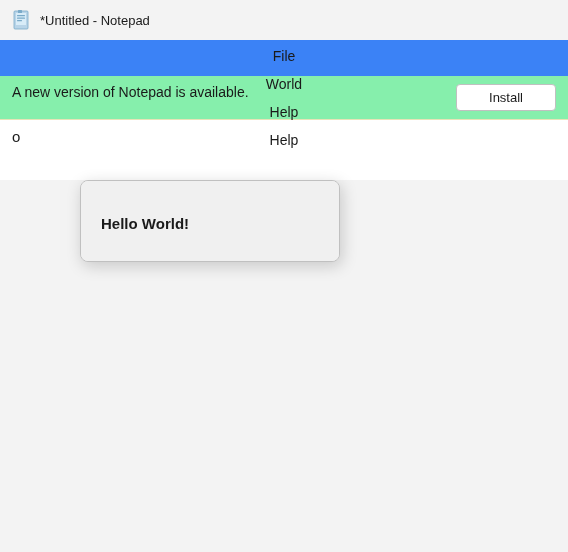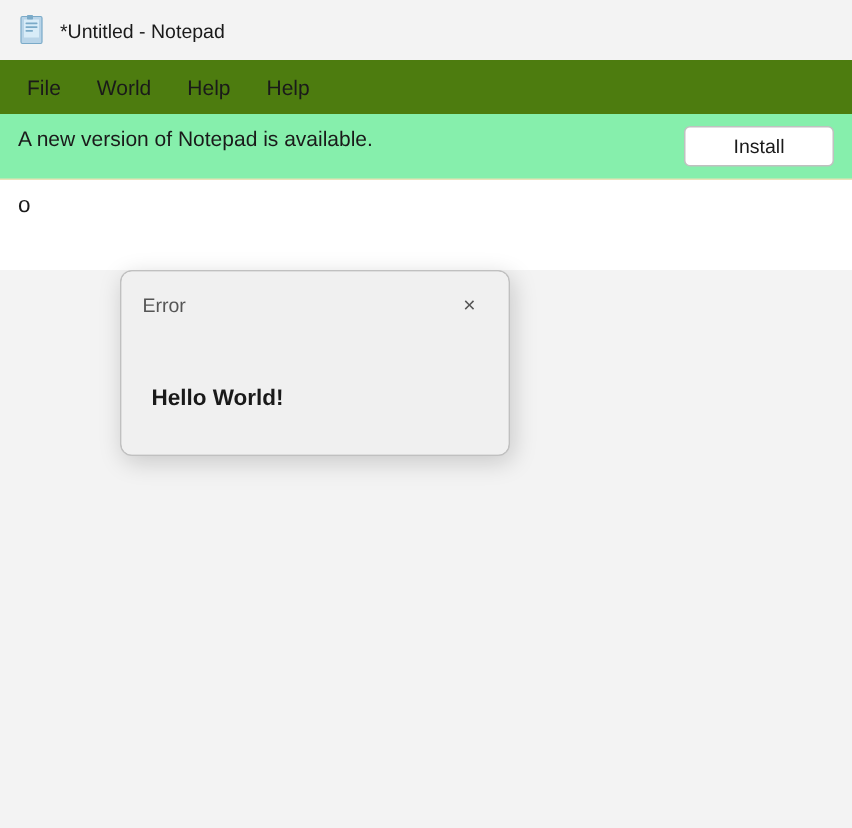--- a/index.html
+++ b/index.html
@@ -36,23 +36,24 @@
     .title-bar-text {
       font-size: 13px;
       color: #1a1a1a;
     }
 
     
     .menu-bar {
       display: flex;
       align-items: center;
       padding: 4px 8px;
-      background: #4d7c0f;
+      background: #3b82f6;
       height: 36px;
       gap: 4px;
+      flex-direction: column;
     }
 
     .menu-item {
       padding: 4px 10px;
       font-size: 14px;
       color: #1a1a1a;
       cursor: pointer;
       border-radius: 4px;
     }
 
@@ -194,20 +195,16 @@
 <div class="notification-banner">
   <span class="notification-text">A new version of Notepad is available.</span>
   <button class="install-button">Install</button>
 </div>
 
 <div class="notepad-content main-content">
   <span>o</span>
 </div>
 
 <div class="dialog-area">
-  <div class="dialog-title-bar">
-    <span class="dialog-title-text">Error</span>
-    <div class="dialog-close-btn">×</div>
-  </div>
   <div class="dialog-body">
     <span class="dialog-message">Hello World!</span>
   </div>
 </div>
 
 </body></html>

